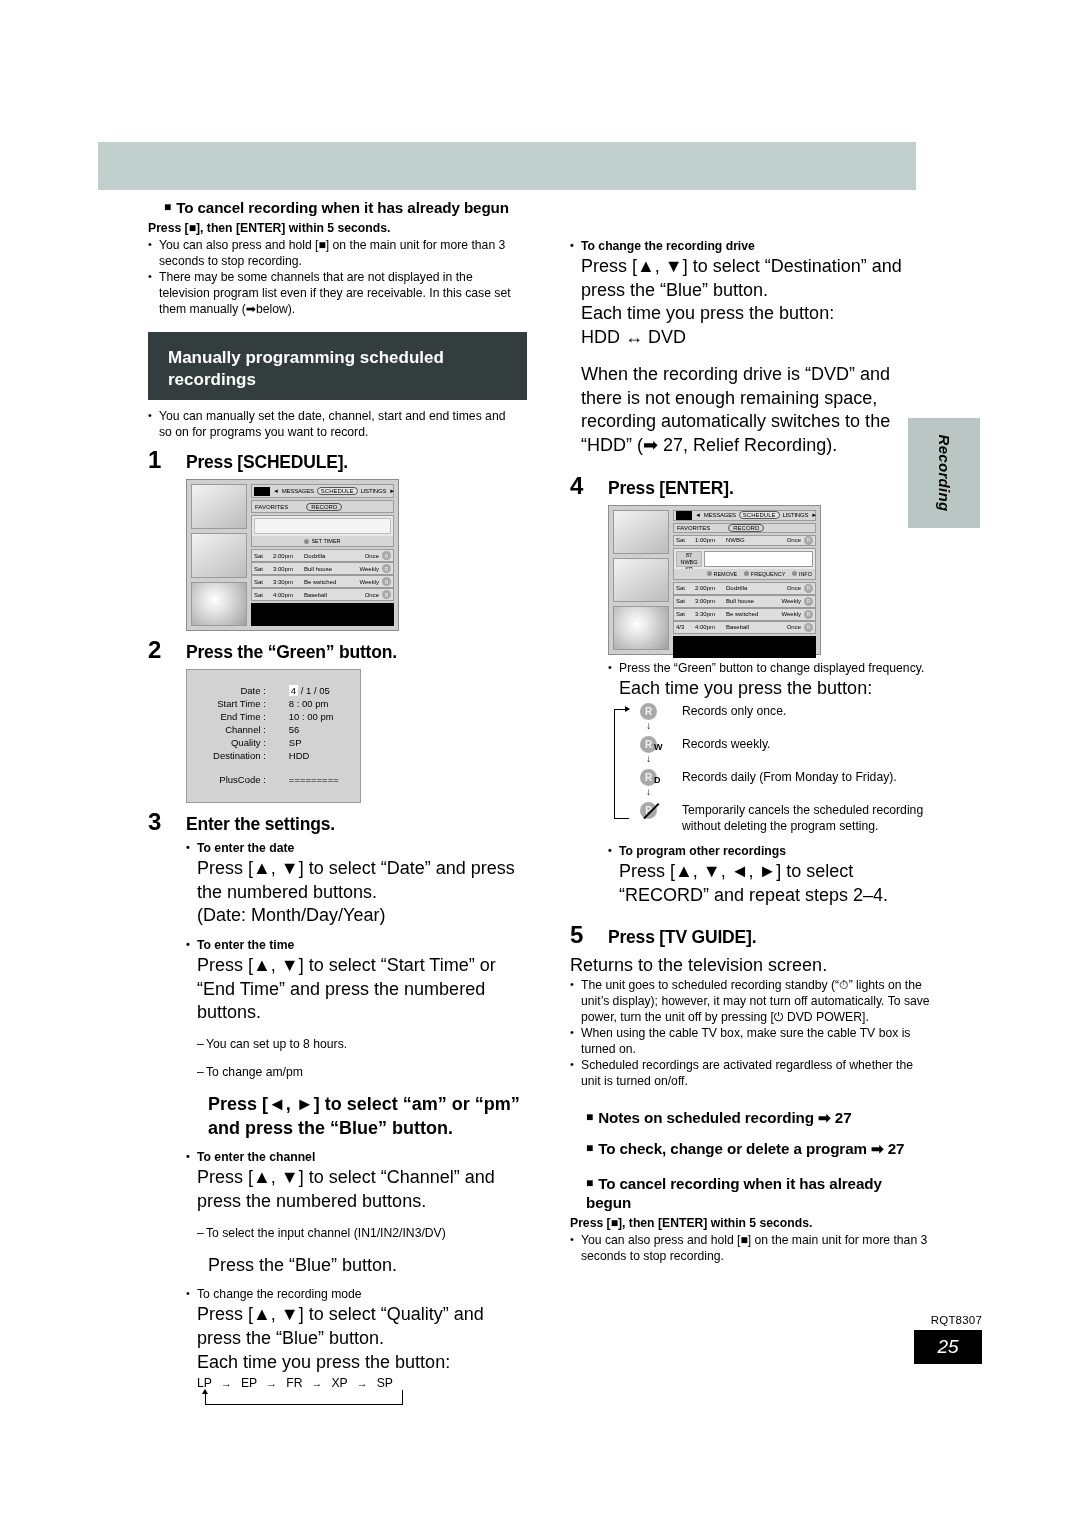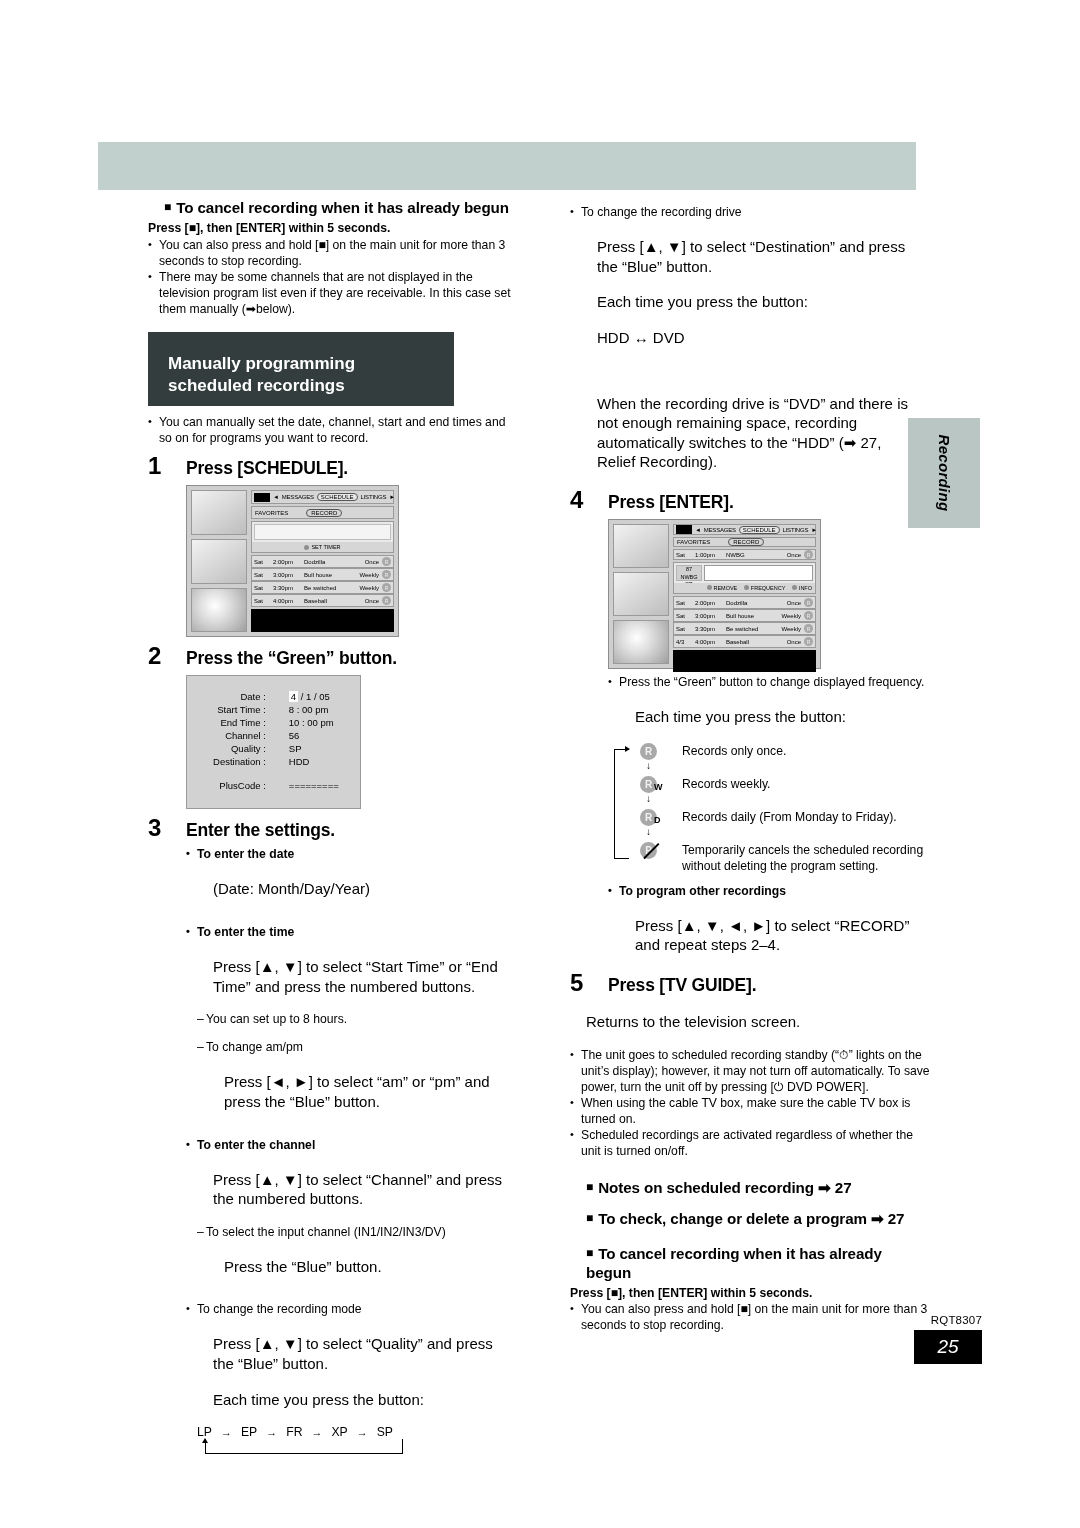--- a/index.html
+++ b/index.html
@@ -51,30 +51,30 @@
   }
   h2.sq .sqm{font-size:12px;vertical-align:2px;margin-right:5px;}
   .bold-line{font-size:12.2px;font-weight:bold;margin:4px 0 1px 0;line-height:1.3;}
   .bul{
     position:relative;padding-left:11px;font-size:12.2px;line-height:1.31;
     margin:0 0 0 0;
   }
   .bul:before{
     content:"\2022";position:absolute;left:0;top:-1px;font-size:11px;
   }
-  .plain{font-size:15px;line-height:1.31;margin:16px;}
+  .plain{font-size:18px;line-height:1.31;margin:0;}
   .indent{padding-left:11px;}
   .dash{position:relative;padding-left:9px;font-size:12.2px;line-height:1.31;}
   .dash:before{content:"\2013";position:absolute;left:0;top:0;}
 
   
   .sect-head{
     background:#333d3d;color:#fff;font-weight:bold;font-size:17px;
-    line-height:1.28;padding:21px 14px 10px 20px;margin:14px 0 9px 0;
-    width:306px;box-sizing:border-box;
+    line-height:1.28;padding:15px 14px 10px 20px;margin:14px 0 9px 0;
+    width:379px;box-sizing:border-box;
   }
 
   
   .step{display:flex;align-items:baseline;margin:7px 0 6px 0;}
   .step .num{
     font-size:24px;font-weight:bold;width:38px;flex:none;line-height:1;
   }
   .step .stxt{font-size:17.5px;font-weight:bold;letter-spacing:-.2px;}
   .step-body{padding-left:38px;}
 
@@ -351,32 +351,33 @@
     </div>
 
     <div class="step">
       <div class="num">3</div>
       <div class="stxt">Enter the settings.</div>
     </div>
 
     <div class="step-body">
 
       <p class="bul" style="font-weight:bold;">To enter the date</p>
+      <p class="plain indent">Press [▲, ▼] to select “Date” and press the numbered buttons.</p>
       <p class="plain indent">(Date: Month/Day/Year)</p>
 
       <div class="gap10"></div>
       <p class="bul" style="font-weight:bold;">To enter the time</p>
       <p class="plain indent">Press [▲, ▼] to select “Start Time” or “End Time” and press the numbered buttons.</p>
       <div class="indent">
           <p class="dash">You can set up to 8 hours.</p>
         </div>
       <div class="indent">
           <p class="dash">To change am/pm</p>
         </div>
-      <p class="plain" style="padding-left:22px;">Press [◄, ►] to select “am” or “pm” and press the “Blue” button.</p>
+      <p class="plain" style="padding-left:22px;font-weight:bold;">Press [◄, ►] to select “am” or “pm” and press the “Blue” button.</p>
 
       <div class="gap10"></div>
       <p class="bul" style="font-weight:bold;">To enter the channel</p>
       <p class="plain indent">Press [▲, ▼] to select “Channel” and press the numbered buttons.</p>
       <div class="indent">
           <p class="dash">To select the input channel (IN1/IN2/IN3/DV)</p>
         </div>
       <p class="plain" style="padding-left:22px;">Press the “Blue” button.</p>
 
       <div class="gap10"></div>
@@ -397,21 +398,21 @@
           <span>SP</span>
         </div>
         <div class="loop"></div>
       </div>
 
     </div>
   </div>
 
   <div class="col-right">
 
-    <p class="bul" style="font-weight:normal;">To change the recording drive</p>
+    <p class="bul" style="font-weight:bold;margin-top:34px;">To change the recording drive</p>
     <p class="plain indent">Press [▲, ▼] to select “Destination” and press the “Blue” button.</p>
     <p class="plain indent">Each time you press the button:</p>
     <p class="plain indent">HDD ↔ DVD</p>
     <div class="gap14"></div>
     <p class="plain indent">When the recording drive is “DVD” and there is not enough remaining space, recording automatically switches to the “HDD” (➡ 27, Relief Recording).</p>
 
     <div class="step" style="margin-top:16px;">
       <div class="num">4</div>
       <div class="stxt">Press [ENTER].</div>
     </div>

